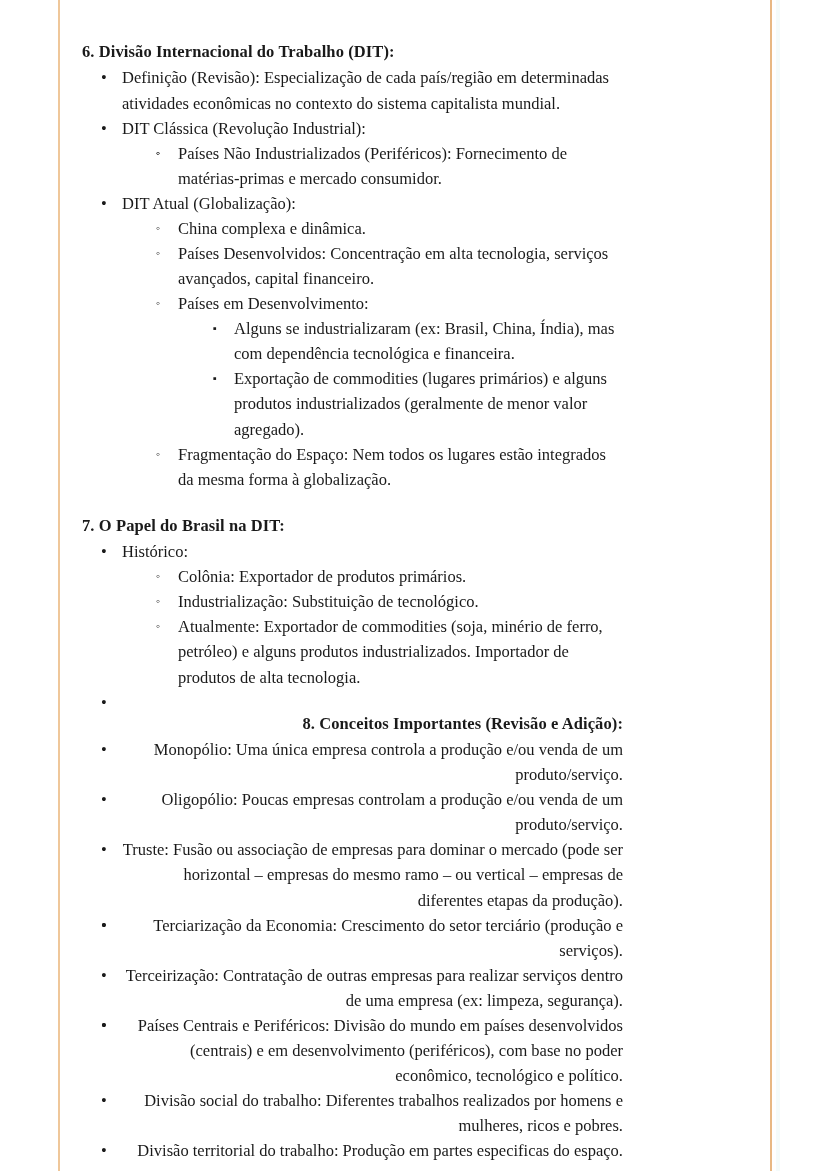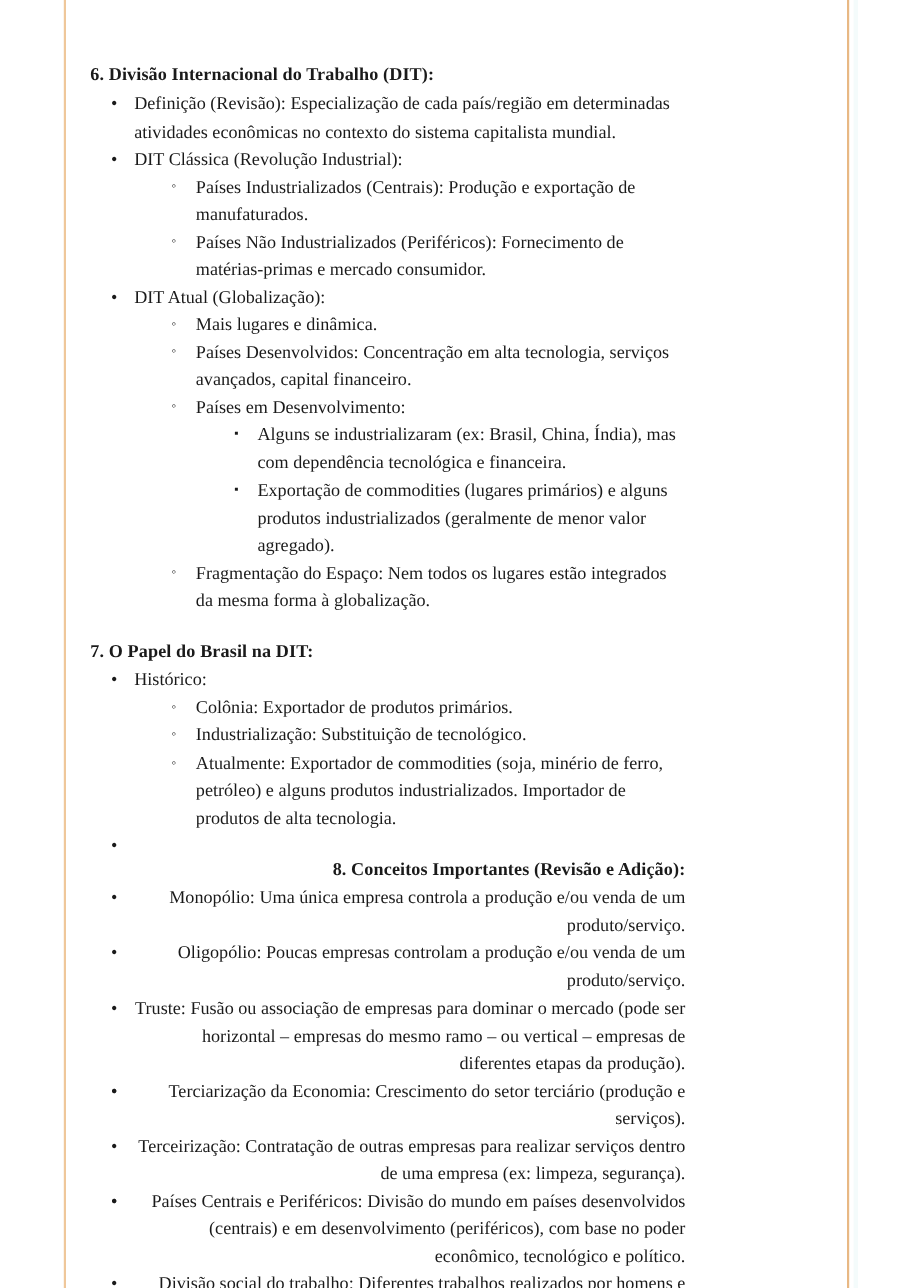--- a/index.html
+++ b/index.html
@@ -34,21 +34,21 @@
   }
 
   
   .page {
     position: absolute;
     left: 0;
     top: 0;
     width: 683px;
     height: 1171px;
     box-sizing: border-box;
-    padding: 56px 60px 0 82px;
+    padding: 40px 60px 0 82px;
   }
 
   .section { margin: 0 0 22px 0; }
   .section:last-child { margin-bottom: 0; text-align: right; }
 
   .section-heading {
     font-size: 16.5px;
     font-weight: bold;
     line-height: 1.42;
     letter-spacing: 0.1px;
@@ -121,25 +121,25 @@
 <div class="margin-rule left"></div>
 <div class="margin-rule right-faint"></div>
 <div class="margin-rule right"></div>
 
 <div class="page" id="page-root">
     <section class="section">
       <h2 class="section-heading">6. Divisão Internacional do Trabalho (DIT):</h2>
       <ul class="lvl1">
         <li><span class="marker">•</span><span class="txt">Definição (Revisão): Especialização de cada país/região em determinadas atividades econômicas no contexto do sistema capitalista mundial.</span></li>
         <li><span class="marker">•</span><span class="txt">DIT Clássica (Revolução Industrial):</span><ul class="lvl2">
-            <li><span class="marker">◦</span><span class="txt">Países Industrializados (Centrais): Produção e exportação de manufaturados.</span></li>
+            <li><span class="marker">◦</span></li>
             <li><span class="marker">◦</span><span class="txt">Países Não Industrializados (Periféricos): Fornecimento de matérias-primas e mercado consumidor.</span></li>
           </ul></li>
         <li><span class="marker">•</span><span class="txt">DIT Atual (Globalização):</span><ul class="lvl2">
-            <li><span class="marker">◦</span><span class="txt">Mais lugares e dinâmica.</span></li>
+            <li><span class="marker">◦</span><span class="txt">China complexa e dinâmica.</span></li>
             <li><span class="marker">◦</span><span class="txt">Países Desenvolvidos: Concentração em alta tecnologia, serviços avançados, capital financeiro.</span></li>
             <li><span class="marker">◦</span><span class="txt">Países em Desenvolvimento:</span><ul class="lvl3">
                 <li><span class="marker">▪</span><span class="txt">Alguns se industrializaram (ex: Brasil, China, Índia), mas com dependência tecnológica e financeira.</span></li>
                 <li><span class="marker">▪</span><span class="txt">Exportação de commodities (lugares primários) e alguns produtos industrializados (geralmente de menor valor agregado).</span></li>
               </ul></li>
             <li><span class="marker">◦</span><span class="txt">Fragmentação do Espaço: Nem todos os lugares estão integrados da mesma forma à globalização.</span></li>
           </ul></li>
       </ul>
     </section>
     <section class="section">

